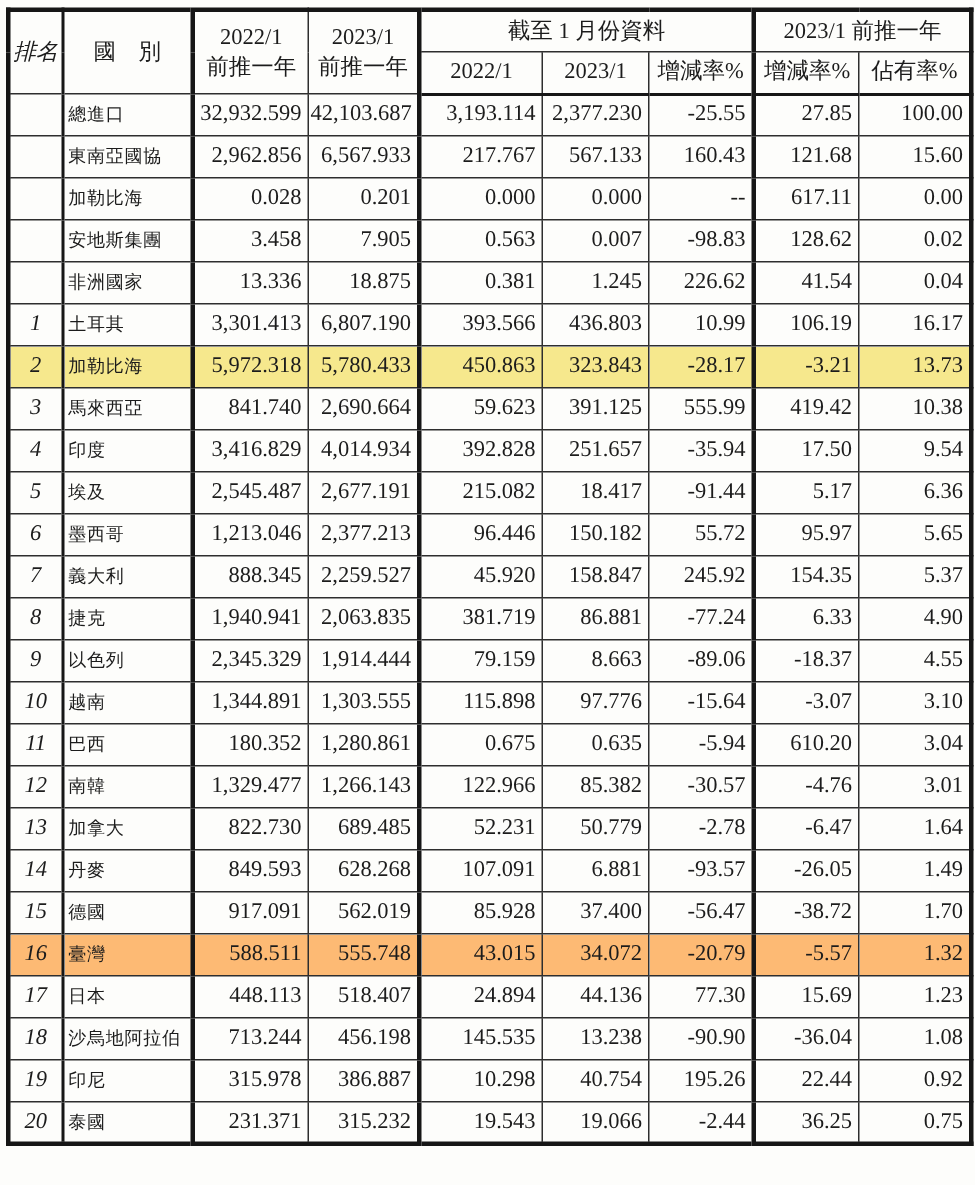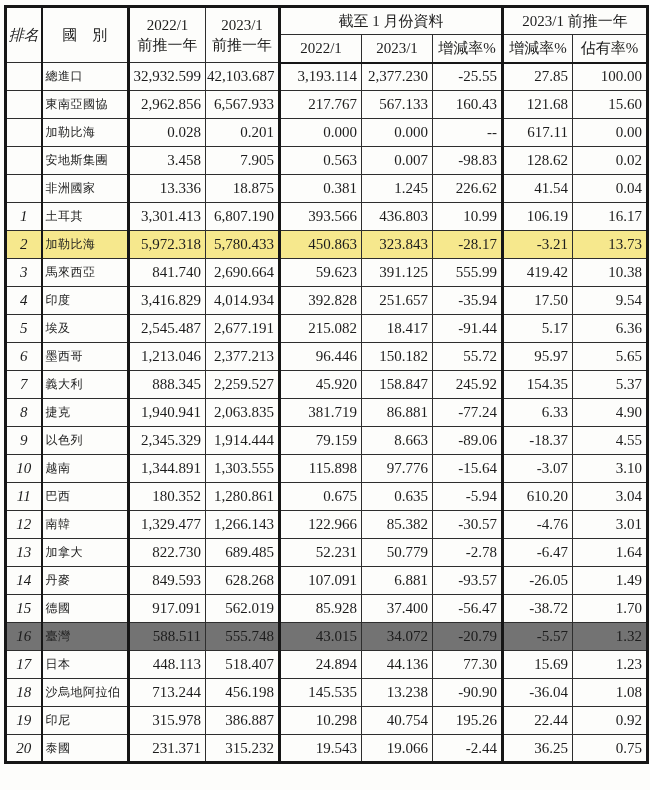--- a/index.html
+++ b/index.html
@@ -292,21 +292,21 @@
           <td class="rank br2">15</td>
           <td class="country br3">德國</td>
           <td class="num">917.091</td>
           <td class="num br3">562.019</td>
           <td class="num">85.928</td>
           <td class="num">37.400</td>
           <td class="num br3">-56.47</td>
           <td class="num">-38.72</td>
           <td class="num">1.70</td>
         </tr>
-        <tr style="background: #737373;">
+        <tr style="background: #fdba74;">
           <td class="rank br2">16</td>
           <td class="country br3">臺灣</td>
           <td class="num">588.511</td>
           <td class="num br3">555.748</td>
           <td class="num">43.015</td>
           <td class="num">34.072</td>
           <td class="num br3">-20.79</td>
           <td class="num">-5.57</td>
           <td class="num">1.32</td>
         </tr>

